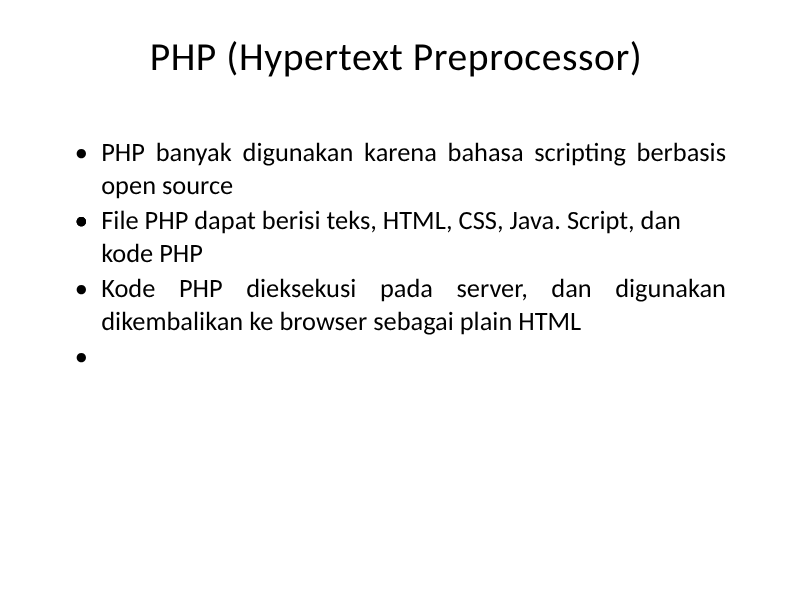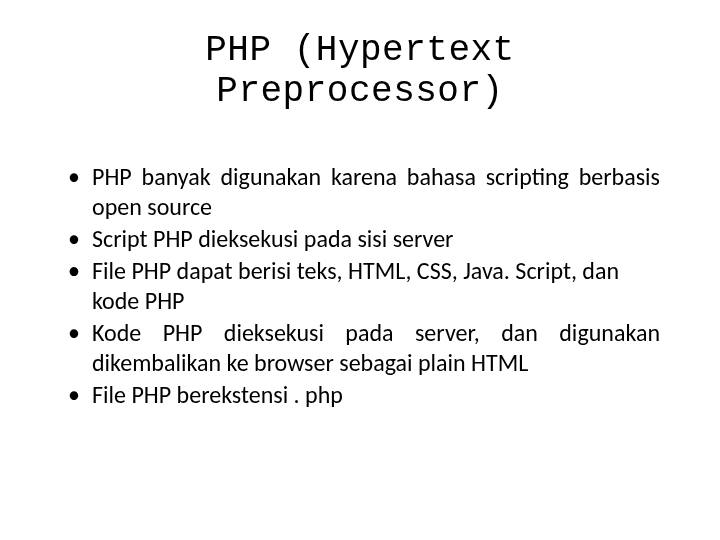--- a/index.html
+++ b/index.html
@@ -15,21 +15,20 @@
       color: #000000;
       padding: 30px 60px 40px 60px;
       overflow: hidden;
     }
     .title {
       font-size: 36px;
       font-weight: normal;
       text-align: center;
       margin-bottom: 50px;
       letter-spacing: 0.5px;
-      font-family: Liberation Mono, monospace;
     }
     .bullet-list {
       list-style: none;
       padding-left: 8px;
     }
     .bullet-item {
       position: relative;
       padding-left: 24px;
       font-size: 24px;
       line-height: 1.25;
@@ -50,30 +49,28 @@
 
 <h1 class="title">PHP (Hypertext Preprocessor)</h1>
 
 <ul class="bullet-list">
   <li class="bullet-item text-justify">
     <span class="dot">•</span>
     <span>PHP banyak digunakan karena bahasa scripting berbasis open source</span>
   </li>
   <li class="bullet-item">
     <span class="dot">•</span>
-    <span>Script PHP dieksekusi pada sisi server</span>
   </li>
   <li class="bullet-item">
     <span class="dot">•</span>
   </li>
   <li class="bullet-item">
     <span class="dot">•</span>
     <span>File PHP dapat berisi teks, HTML, CSS, Java. Script, dan kode PHP</span>
   </li>
   <li class="bullet-item text-justify">
     <span class="dot">•</span>
     <span>Kode PHP dieksekusi pada server, dan digunakan dikembalikan ke browser sebagai plain HTML</span>
   </li>
   <li class="bullet-item">
     <span class="dot">•</span>
-    <span>File PHP berekstensi . php</span>
   </li>
 </ul>
 
 </body></html>

